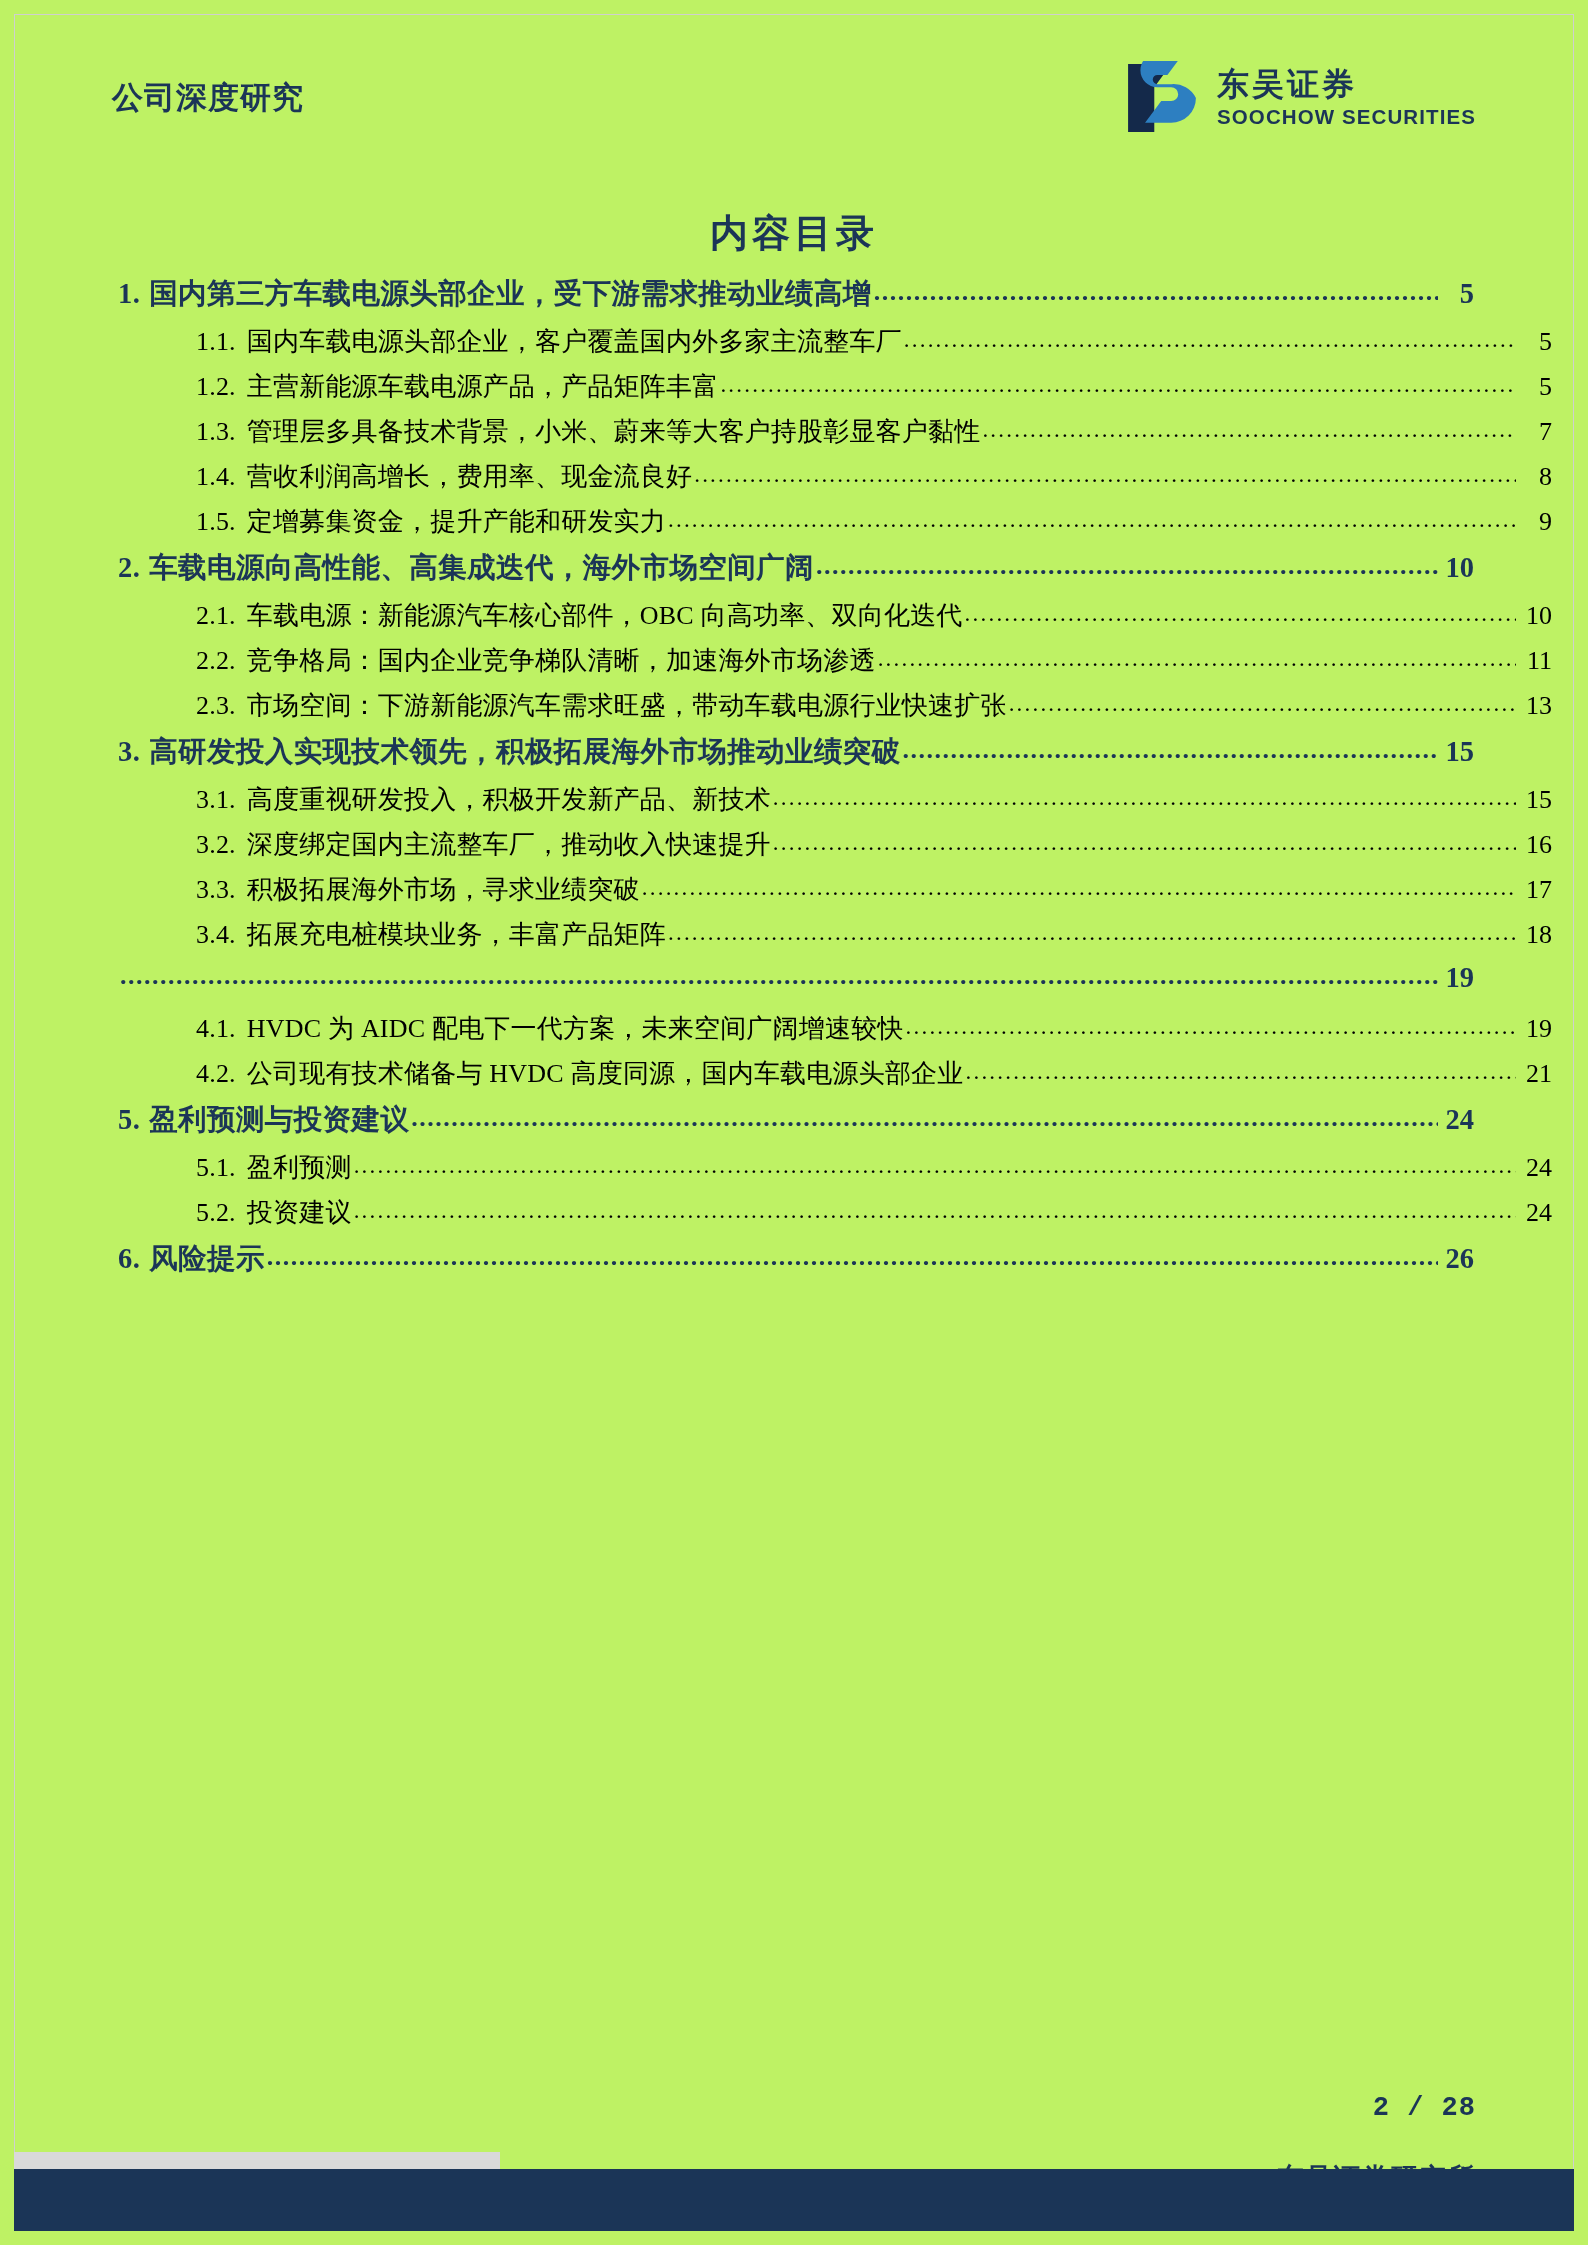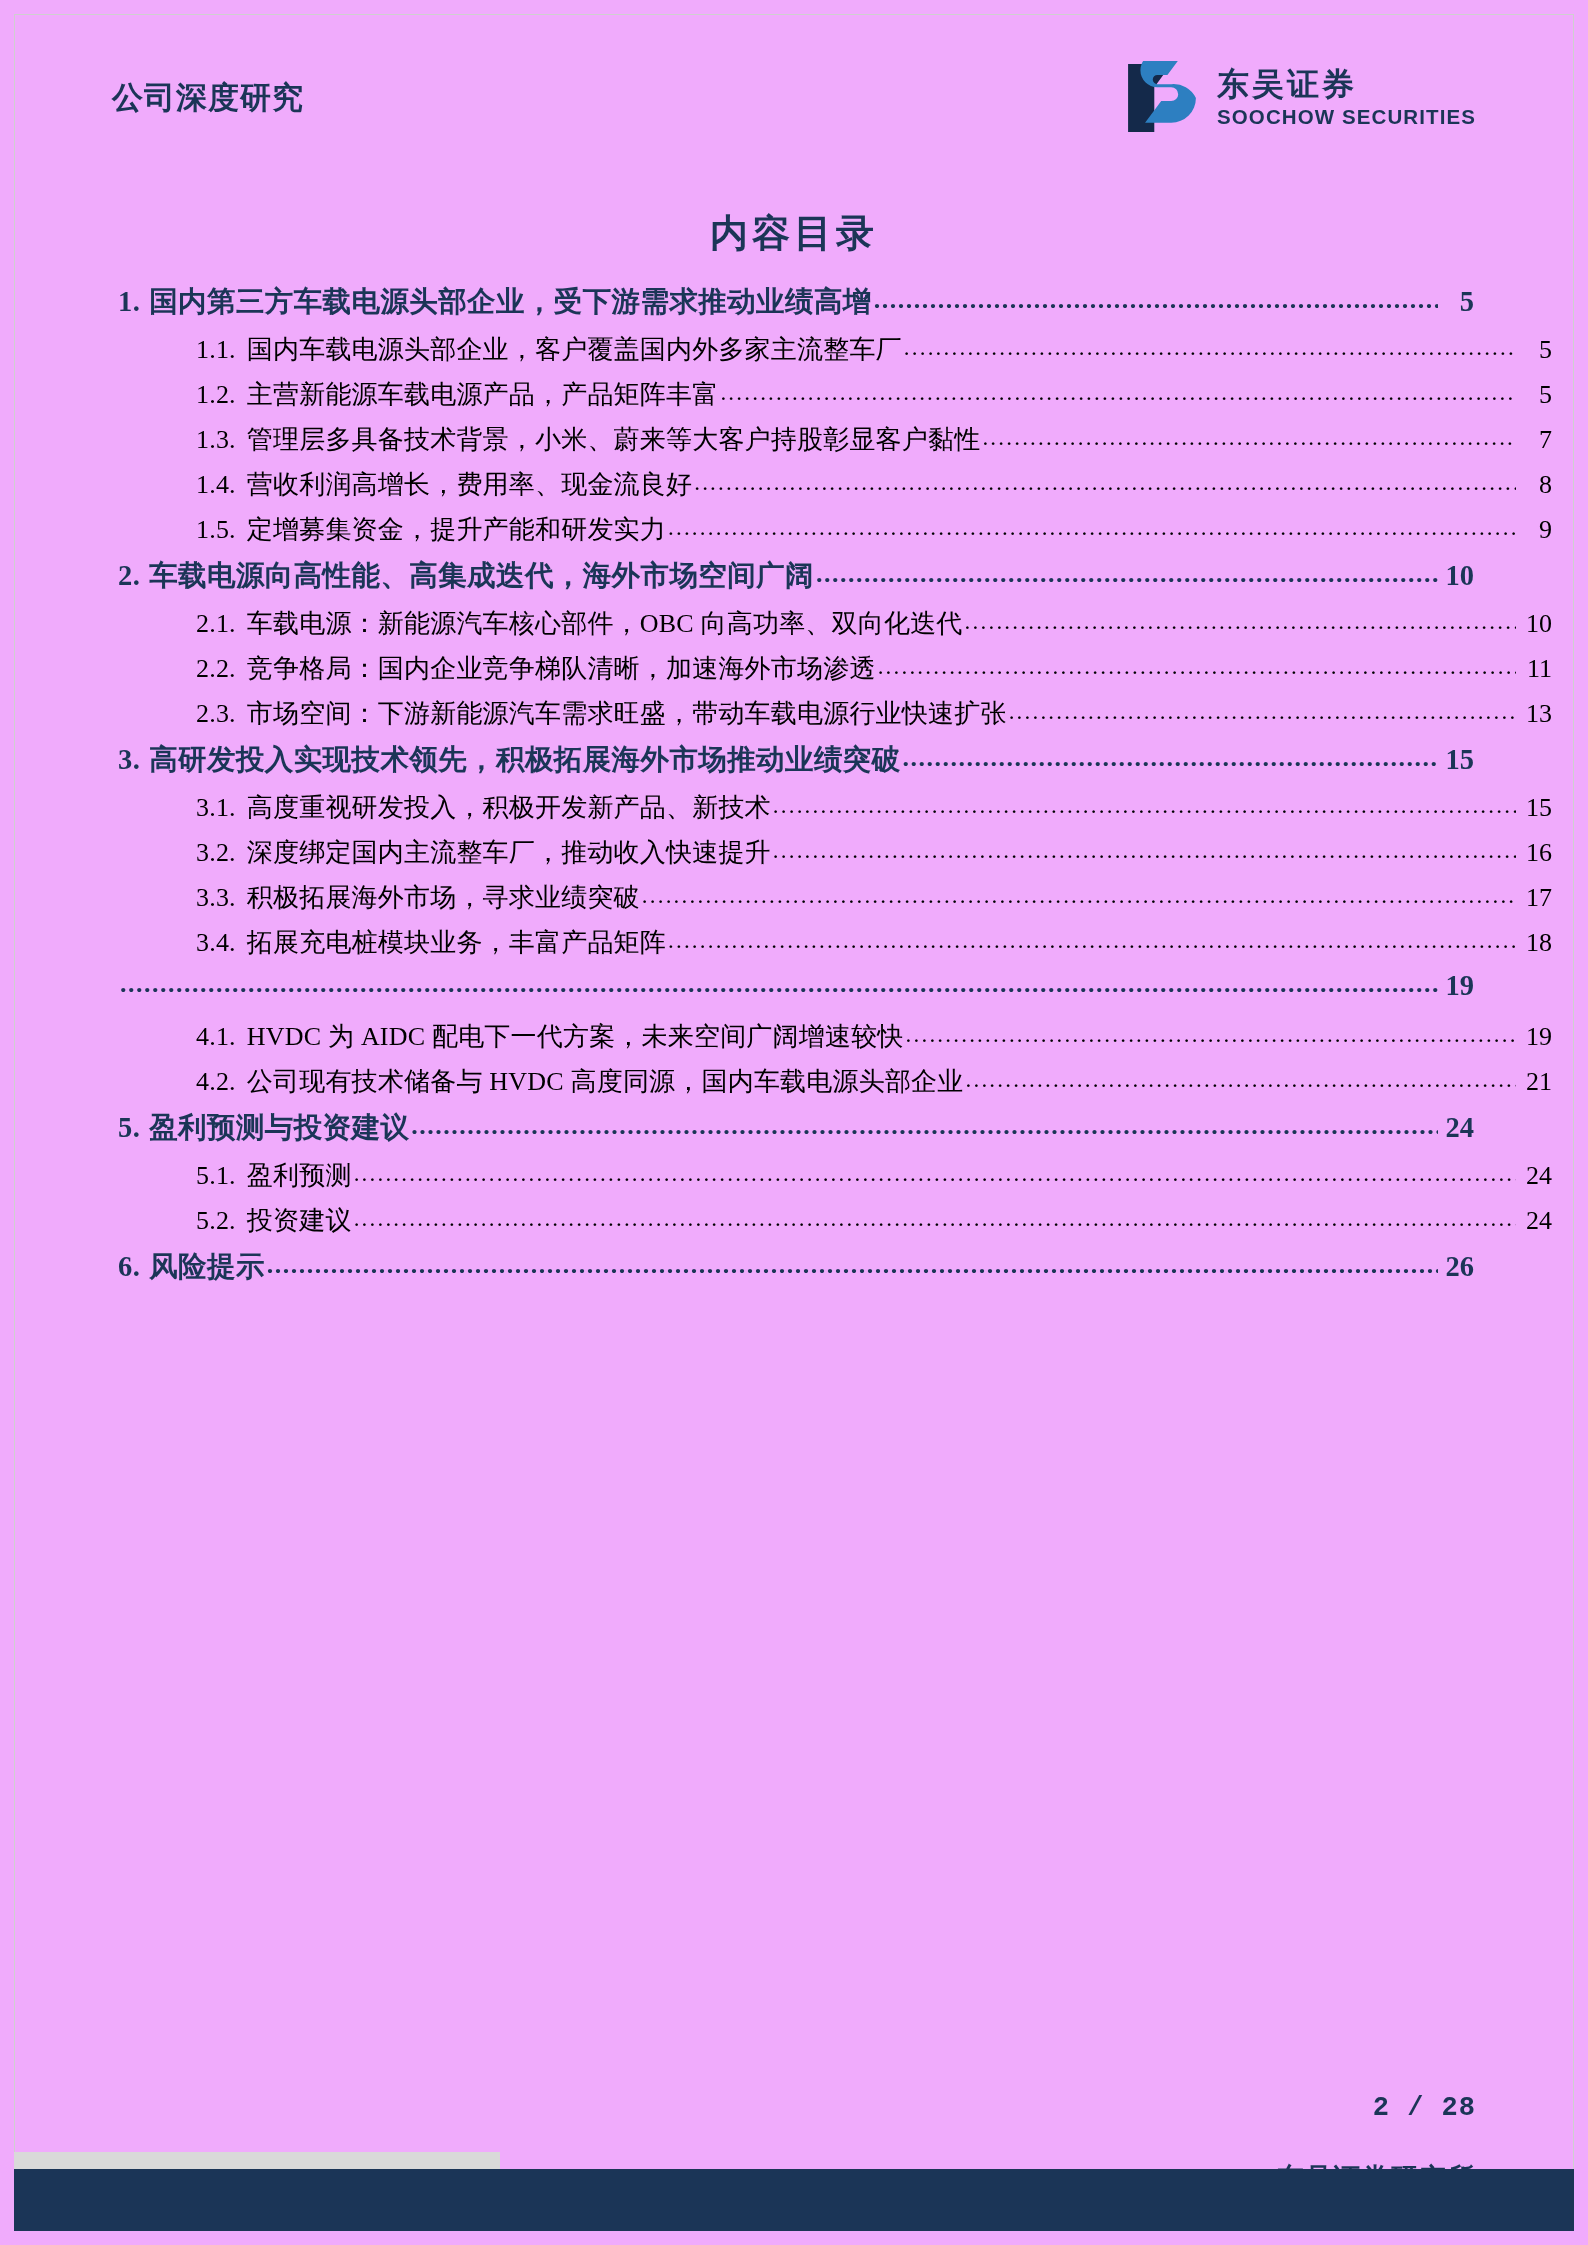--- a/index.html
+++ b/index.html
@@ -7,21 +7,21 @@
     padding: 0;
     background: #ffffff;
   }
   body {
     font-family: "Liberation Serif", "DejaVu Serif", serif;
   }
   .page {
     position: relative;
     width: 1588px;
     height: 2245px;
-    background: #f0abfc;
+    background: #bef264;
     box-sizing: border-box;
     overflow: hidden;
   }
   
   .page-frame {
     position: absolute;
     left: 14px;
     top: 14px;
     right: 14px;
     bottom: 14px;
@@ -95,21 +95,20 @@
     color: #1b3557;
     letter-spacing: 4px;
   }
 
   
   .toc {
     position: absolute;
     left: 118px;
     top: 275px;
     width: 1356px;
-    margin-top: 8px;
   }
   .toc-row {
     display: flex;
     align-items: baseline;
     width: 100%;
   }
   .toc-row .txt {
     white-space: nowrap;
     flex: 0 0 auto;
   }

